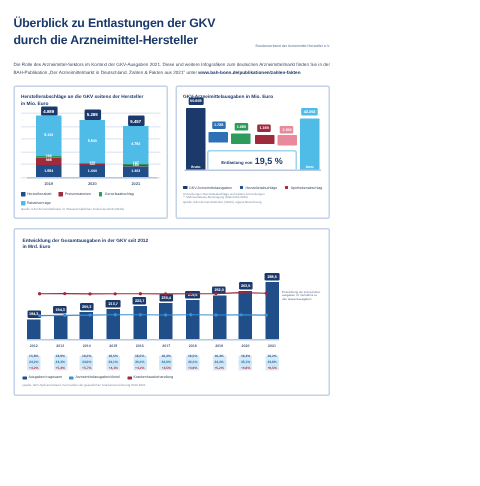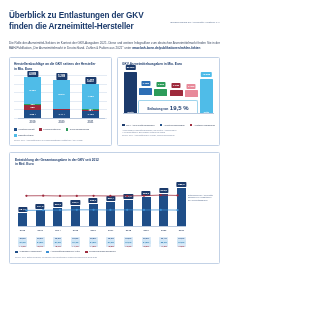--- a/index.html
+++ b/index.html
@@ -5,21 +5,21 @@
   * { box-sizing: border-box; margin: 0; padding: 0; }
   html, body {
     width: 229px; height: 324px;
     background: #ffffff;
     font-family: "Liberation Sans", sans-serif;
     overflow: hidden;
   }
   .page { position: relative; width: 229px; height: 324px; padding: 10px 9px; }
 
   
-  .header { display: flex; align-items: center; justify-content: space-between; }
+  .header { display: flex; align-items: flex-end; justify-content: space-between; }
   .title {
     font-size: 8.2px; line-height: 11px; font-weight: bold;
     color: #1b3a6b; letter-spacing: -0.1px; max-width: 150px;
   }
   .logo { text-align: right; padding-top: 2px; }
   .logo-mark {
     font-size: 9.5px; font-weight: bold; color: #1b3a6b; letter-spacing: 0.4px;
   }
   .logo-sub {
     font-size: 2.4px; line-height: 3.2px; color: #5b6f90; margin-top: 1.5px;
@@ -147,21 +147,21 @@
   .src { margin-top: 2.5px; font-size: 2px; line-height: 2.8px; color: #7b8aa3; }
 </style>
 </head>
 <body>
 
 <div class="page">
 
   <div class="header">
     <div class="title">
       <div>Überblick zu Entlastungen der GKV</div>
-      <div>finden die Arzneimittel-Hersteller</div>
+      <div>durch die Arzneimittel-Hersteller</div>
     </div>
     <div class="logo">
       <div class="logo-sub">Bundesverband der Arzneimittel-Hersteller e.V.</div>
     </div>
   </div>
 
   <div class="intro">
     <span>Die Rolle des Arzneimittel-Sektors im Kontext der GKV-Ausgaben 2021. Diese und weitere Infografiken zum deutschen Arzneimittelmarkt finden Sie in der BAH-Publikation „Der Arzneimittelmarkt in Deutschland. Zahlen &amp; Fakten aus 2021" unter </span><b>www.bah-bonn.de/publikationen/zahlen-fakten</b>
   </div>
 

